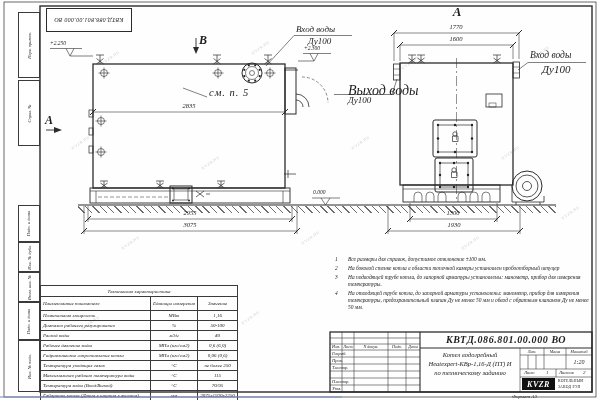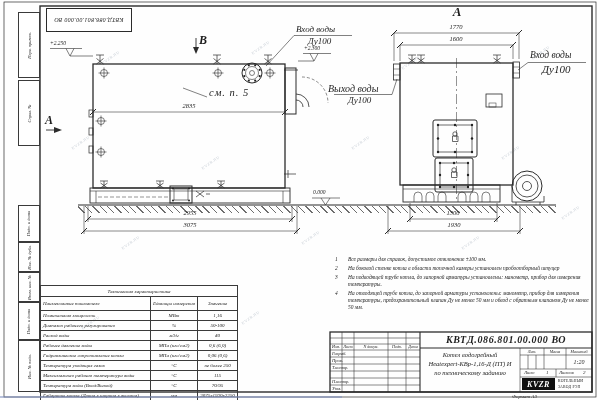--- a/index.html
+++ b/index.html
@@ -280,21 +280,21 @@
   <div class="t c" style="left:456px;top:36px;font-size:6.5px">1600</div>
   <div class="t c" style="left:453px;top:210px;font-size:6.5px">1300</div>
   <div class="t c" style="left:454px;top:222px;font-size:6.5px">1930</div>
 
   <div class="t" style="left:50px;top:41px;font-size:5.5px">+2.250</div>
   <div class="t" style="left:304px;top:46px;font-size:5.5px">+2.300</div>
   <div class="t" style="left:313px;top:190px;font-size:5.5px">0.000</div>
 
   <div class="t" style="left:296px;top:25px;font-size:9px">Вход воды</div>
   <div class="t" style="left:308px;top:37px;font-size:9px">Ду100</div>
-  <div class="t" style="left:328px;top:84px;font-size:10px">Выход воды</div>
+  <div class="t" style="left:348px;top:84px;font-size:14px">Выход воды</div>
   <div class="t" style="left:348px;top:96px;font-size:9px">Ду100</div>
   <div class="t" style="left:530px;top:51px;font-size:9.5px">Вход воды</div>
   <div class="t" style="left:542px;top:64px;font-size:11px">Ду100</div>
 
   <div id="notes">
     <div class="note">
         <span class="nn">1</span>
         <span class="nt">Все размеры для справок, допустимое отклонение ±100 мм.</span>
       </div>
     <div class="note">

